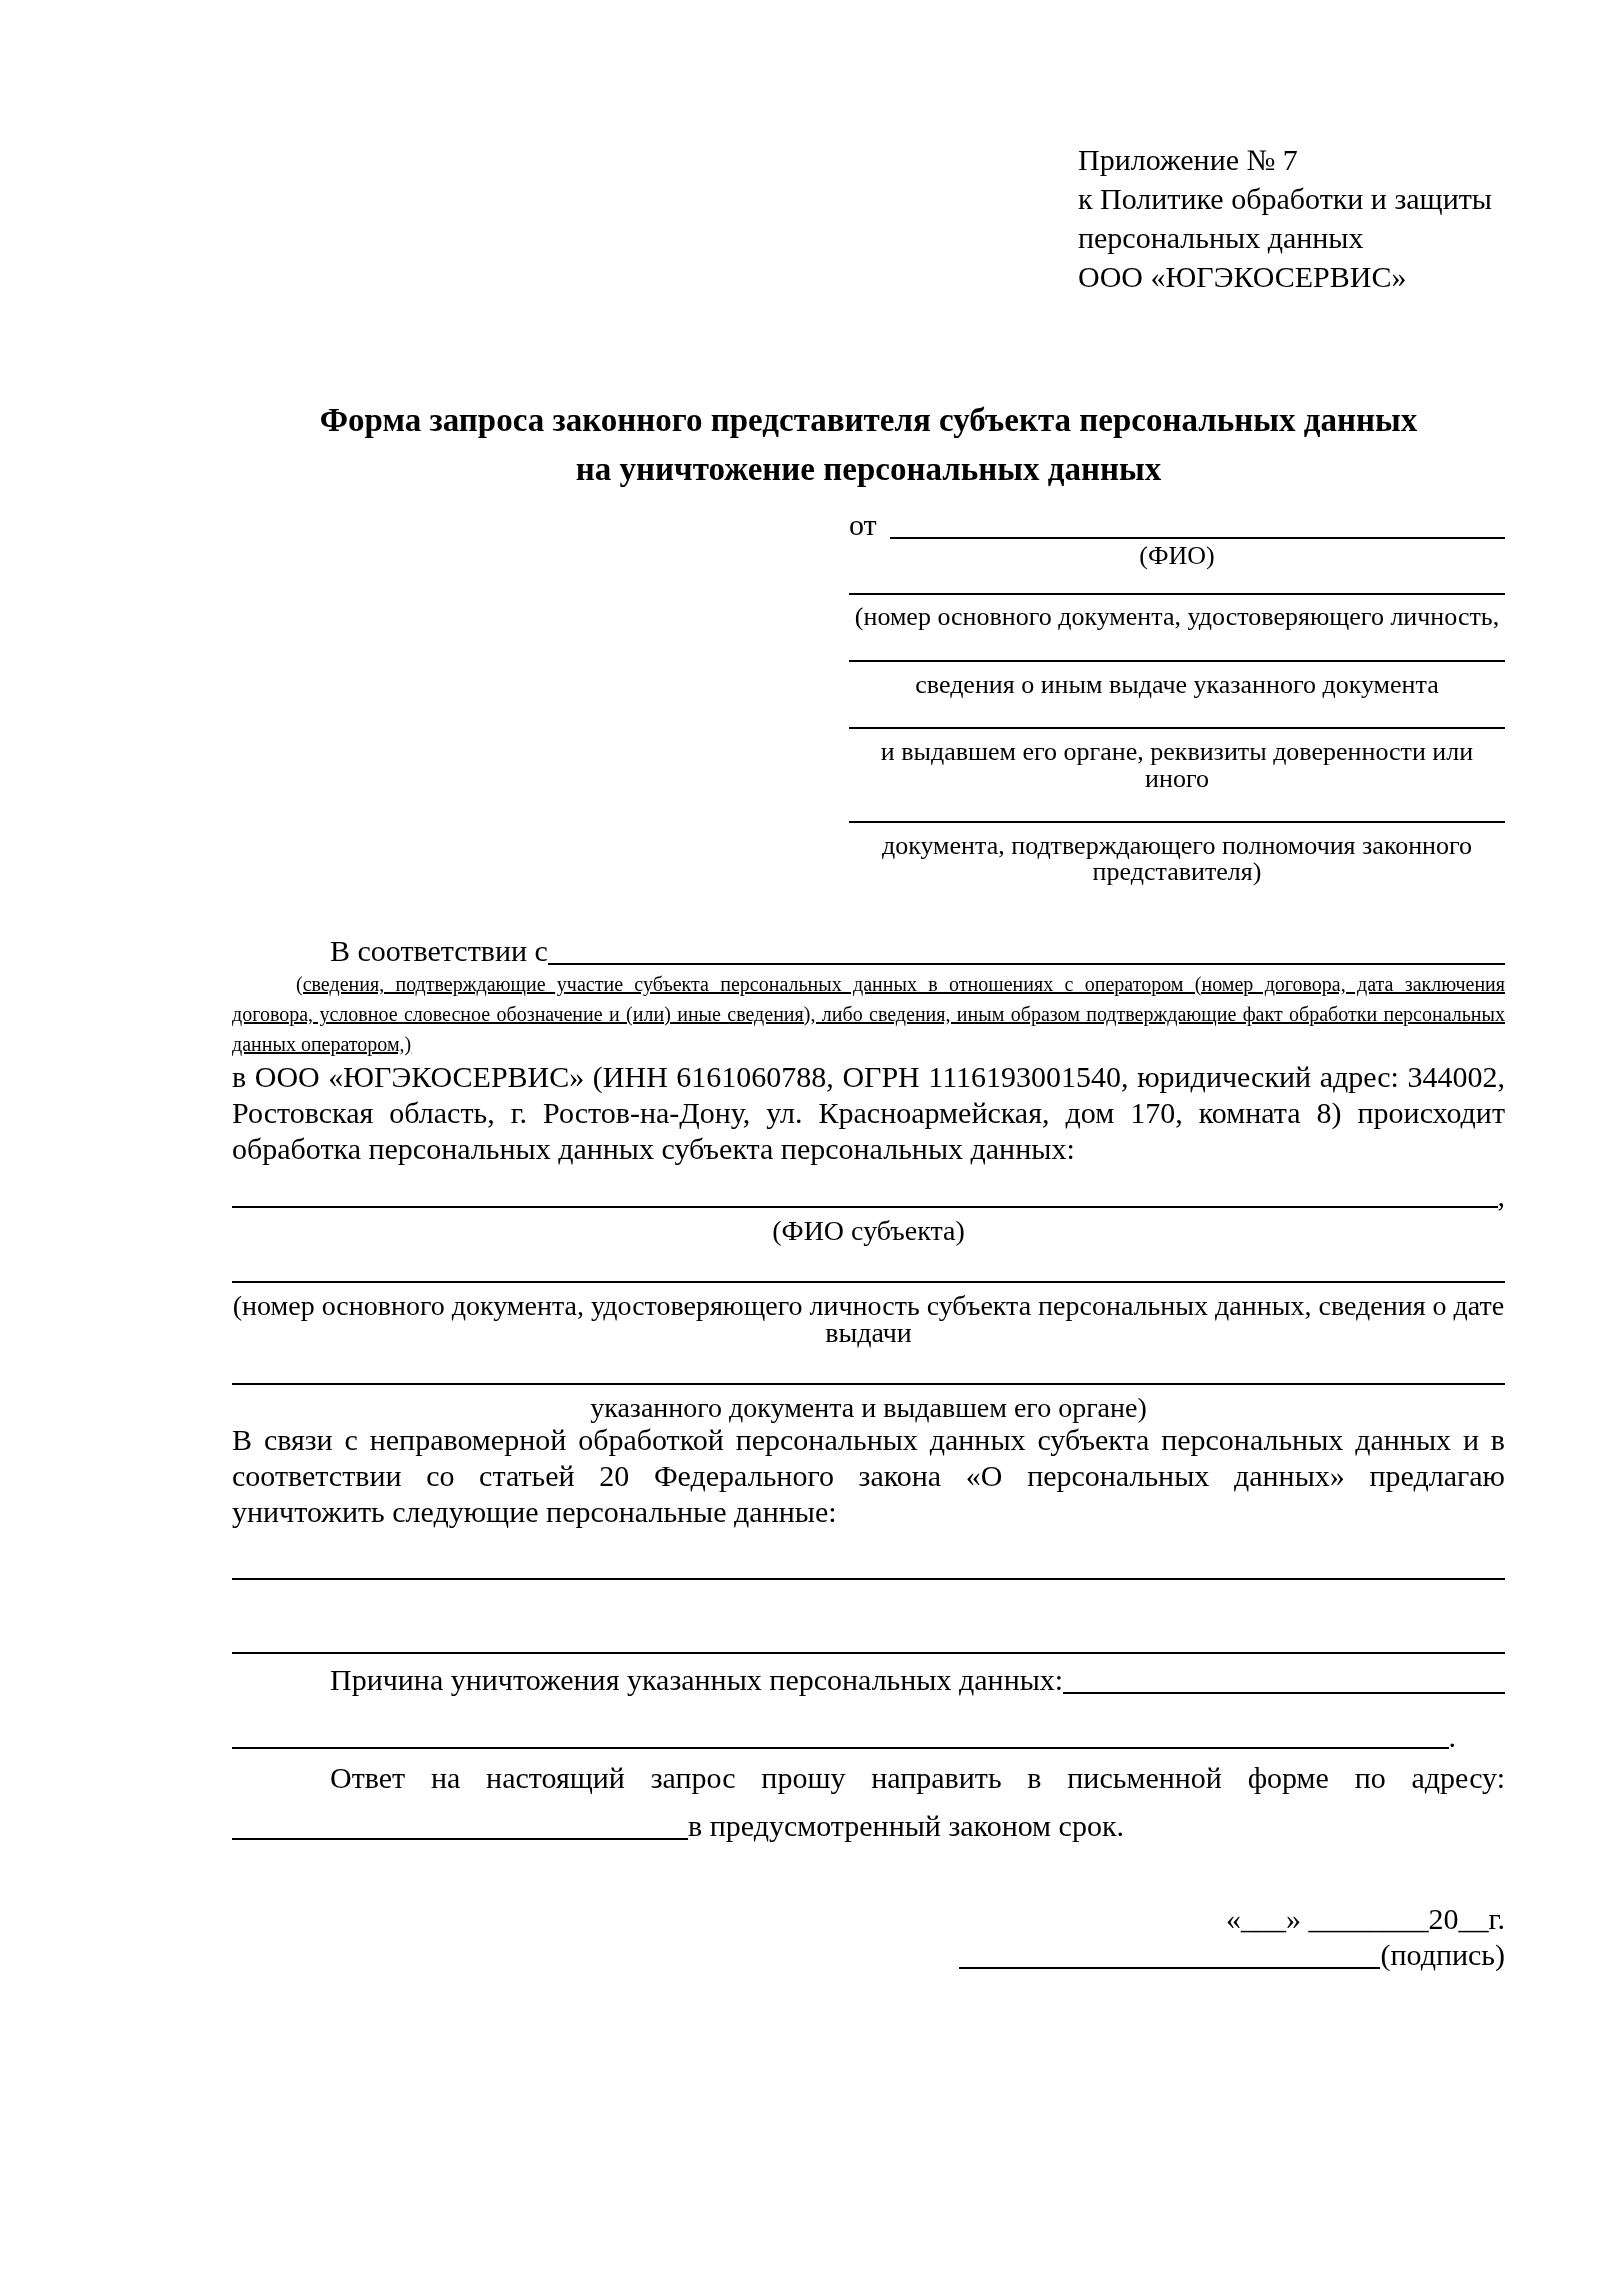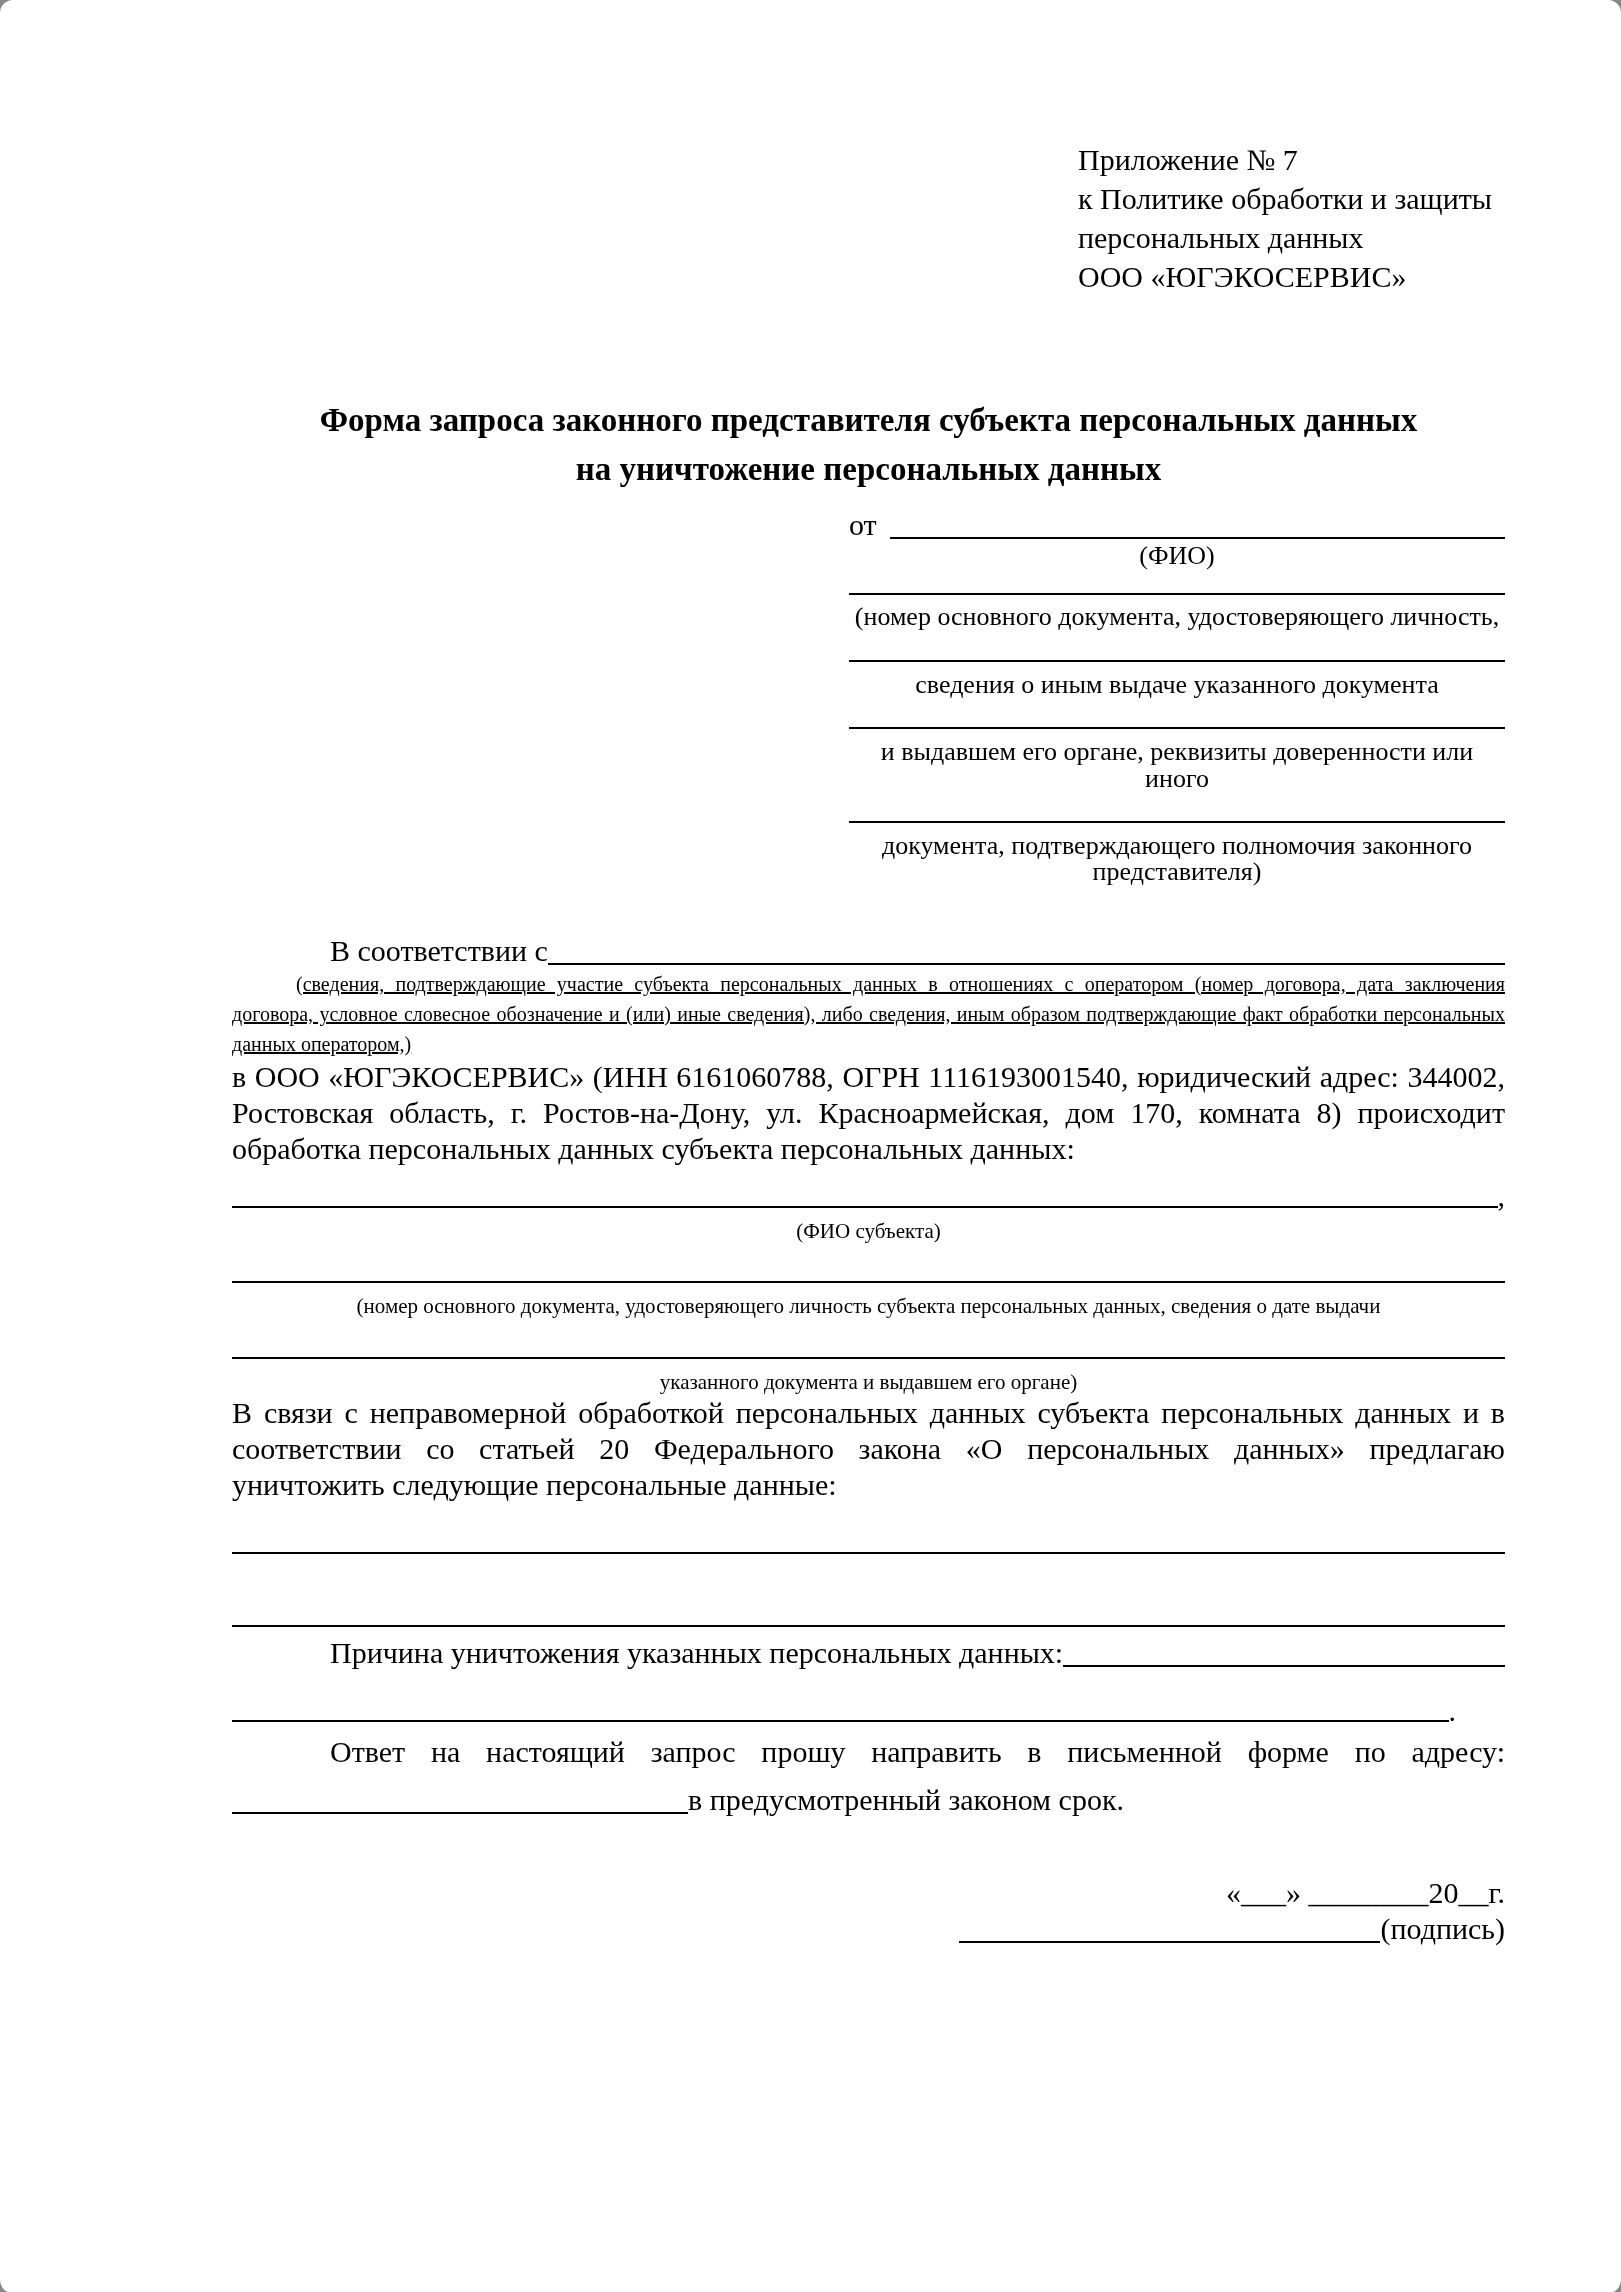--- a/index.html
+++ b/index.html
@@ -5,21 +5,20 @@
   html,body { margin:0; padding:0; background:#888; }
   .page {
     position:relative;
     width:1621px; height:2293px;
     margin:0 auto;
     background:#ffffff;
     color:#000000;
     font-family:"Liberation Serif","DejaVu Serif",serif;
     font-size:30px;
     line-height:36px;
-    border-radius:13px;
   }
   .content {
     position:absolute;
     left:232px; top:0;
     width:1273px;
   }
   
   .header-block {
     padding-top:140px;
     margin-left:846px;
@@ -52,21 +51,21 @@
   .accordance { margin-top:47px; }
   .note {
     font-size:20px; line-height:30px;
     text-align:justify; text-indent:64px;text-decoration:underline;
   }
   .para { text-align:justify; }
   .blank-row { display:flex; align-items:flex-end; margin-top:17.6px; }
   .blank-row .bfill { flex:1 1 auto; border-bottom:2px solid #000; height:19.6px; }
   .blank-row .suffix { line-height:23.5px; }
   .caption-center {
-    font-size:21px; line-height:26.5px; text-align:center; margin-top:9.8px;
+    font-size:28px; line-height:26.5px; text-align:center; margin-top:9.8px;
   }
   .blank-row.sp30 { margin-top:29px; }
   .blank-row.sp53 { margin-top:52px; }
   .blank-row.sp28 { margin-top:27.4px; }
   .period-row { padding-right:49px; }
   .reason { margin-top:7.8px; }
   .reply {
     margin-top:11.8px;
     text-align:justify;
     text-align-last:justify;

